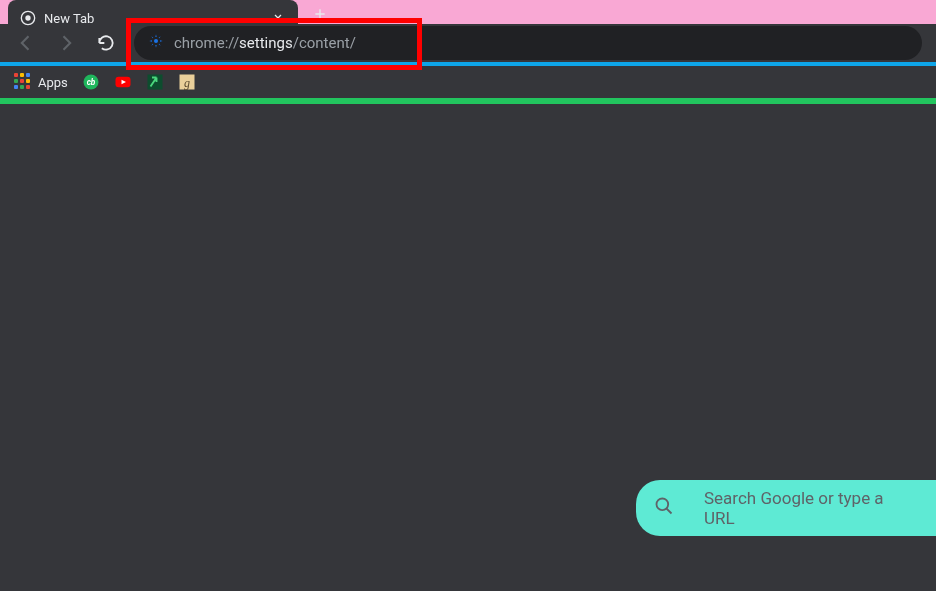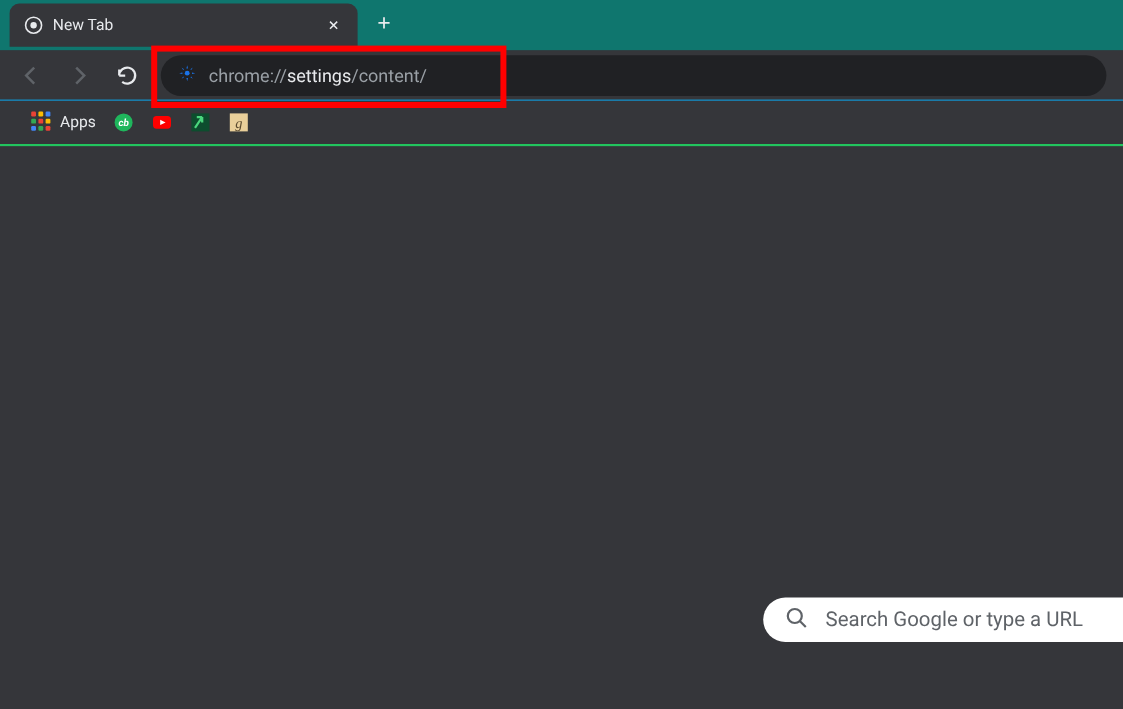--- a/index.html
+++ b/index.html
@@ -5,24 +5,24 @@
     * { margin: 0; padding: 0; box-sizing: border-box; }
     body {
       width: 936px;
       height: 591px;
       background: #35363a;
       font-family: -apple-system, BlinkMacSystemFont, "Segoe UI", Roboto, Arial, sans-serif;
       overflow: hidden;
       position: relative;
     }
     .tab-strip {
-      height: 42px;
-      background: #0f766e;
-      display: flex;
-      align-items: center;
+      height: 24px;
+      background: #f9a8d4;
+      display: flex;
+      align-items: flex-start;
       padding-left: 8px;
     }
     .tab {
       display: flex;
       align-items: center;
       background: #35363a;
       height: 36px;
       width: 290px;
       padding: 0 12px;
       border-radius: 8px 8px 0 0;
@@ -58,21 +58,21 @@
       margin-bottom: 4px;
       cursor: pointer;
     }
     .toolbar {
       height: 42px;
       background: #35363a;
       display: flex;
       align-items: center;
       padding: 0 8px;
       gap: 4px;
-      border-bottom: 1px solid #0ea5e9;
+      border-bottom: 4px solid #0ea5e9;
     }
     .nav-btn {
       width: 36px;
       height: 36px;
       display: flex;
       align-items: center;
       justify-content: center;
       color: #9aa0a6;
       cursor: pointer;
       border-radius: 50%;
@@ -102,23 +102,23 @@
       top: -8px;
       left: -8px;
       width: 296px;
       height: 52px;
       pointer-events: none;
     }
     .bookmarks-bar {
       height: 38px;
       background: #35363a;
       display: flex;
-      padding: 0 26px;
+      padding: 0 14px;
       gap: 14px;
-      border-bottom: 2px solid #22c55e;
+      border-bottom: 6px solid #22c55e;
     }
     .bookmark-item {
       display: flex;
       align-items: center;
       gap: 6px;
       color: #e8eaed;
       font-size: 13px;
       cursor: pointer;
     }
     .bm-icon {
@@ -142,27 +142,27 @@
       font-size: 96px;
       font-weight: 400;
       letter-spacing: -3px;
       font-family: "Product Sans", Arial, sans-serif;
     }
     .search-box {
       position: absolute;
       right: 0;
       top: 376px;
       width: 300px;
-      height: 37px;
-      background: #ffffff;
+      height: 56px;
+      background: #5eead4;
       border-radius: 24px 0 0 24px;
       display: flex;
       align-items: center;
       padding: 0 18px;
-      gap: 14px;
+      gap: 30px;
     }
     .search-icon { color: #5f6368; }
     .search-placeholder {
       color: #5f6368;
       font-size: 17px;
     }
     .apps-grid {
       width: 18px; height: 18px;
       display: grid;
       grid-template-columns: repeat(3, 4px);

